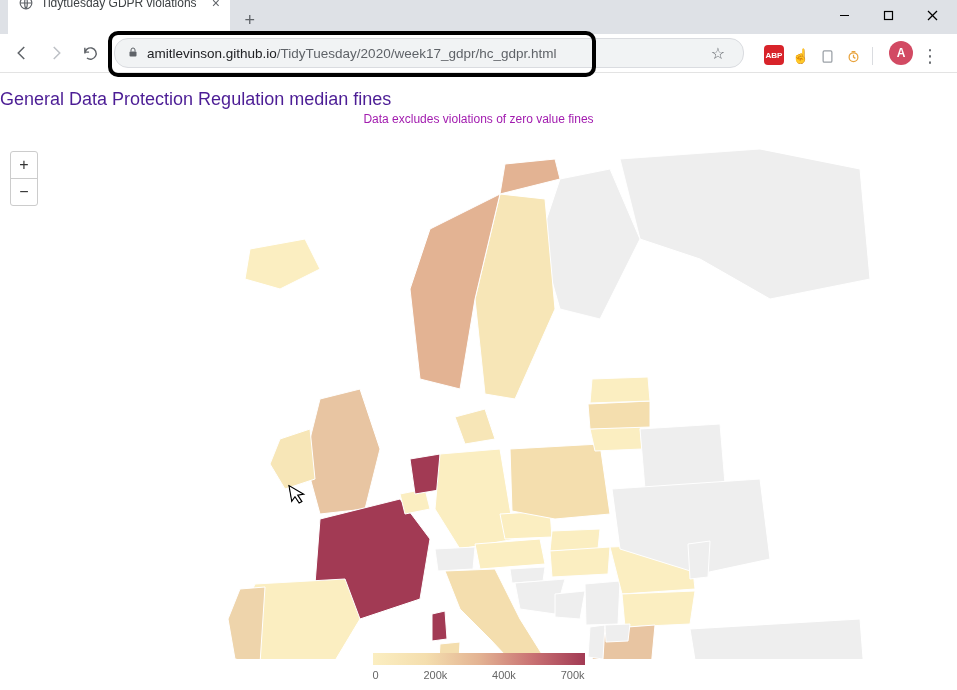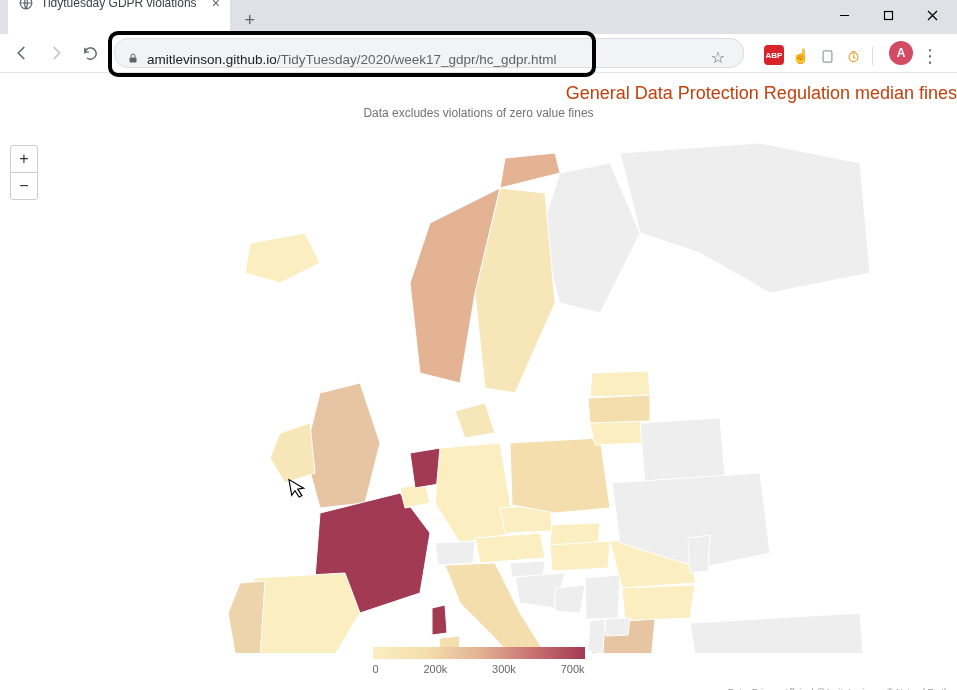--- a/index.html
+++ b/index.html
@@ -84,21 +84,21 @@
     border: 4px solid #000;
     border-radius: 10px;
     pointer-events:none;
   }
   .addressbar {
     flex:1;
     height:28px;
     border:1px solid #dadce0;
     border-radius:14px;
     background:#f1f3f4;
-    display:flex; align-items:flex-end;
+    display:flex; align-items:center;
     padding: 0 12px;
     font-size:13.5px;
     color:#202124;
     gap:8px;
   }
   .lock { color:#5f6368; font-size:12px; }
   .addr-text .path { color:#5f6368; }
   .ext-icons { display:flex; align-items:flex-end; gap:8px; margin:0 10px 0 14px; }
   .ext-icon {
     width:18px; height:18px;
@@ -119,30 +119,30 @@
   .divider {
     width:1px;height:18px;background:#dadce0; margin:0 2px;
   }
   
   .page {
     position:relative;
     width:957px; height:618px;
     background:#fff;
   }
   .chart-title {
-    text-align:right;
+    text-align:left;
     font-size:18px;
     font-weight:500;
-    color:#c2410c;
-    margin-top:10px;
+    color:#4c1d95;
+    margin-top:16px;
   }
   .chart-subtitle {
     text-align:center;
     font-size:12px;
-    color:#737373;
+    color:#a21caf;
     margin-top:2px;
   }
   .zoom-controls {
     position:absolute;
     left:10px; top:62px;
     border:1px solid #ccc;
     border-radius:3px;
     background:#fff;
     width:26px;
     box-shadow:0 0 0 rgba(0,0,0,0);
@@ -386,19 +386,19 @@
     <svg width="18" height="22" viewBox="0 0 18 22">
         <path d="M1 1 L1 17 L5 13 L8 20 L11 19 L8 12 L14 12 Z" fill="#fff" stroke="#000" stroke-width="1.2"></path>
       </svg>
   </span>
 
   <div class="legend">
     <div class="legend-bar"></div>
     <div class="legend-ticks">
       <span>0</span>
       <span>200k</span>
-      <span>300k</span>
+      <span>400k</span>
       <span>700k</span>
     </div>
   </div>
 
   <div class="credits">Data: Privacy Affairs | @Amit_Levinson © Natural Earth</div>
 </div>
 
 </body></html>

